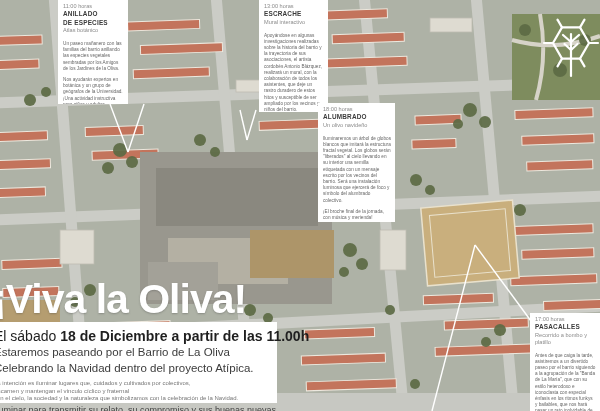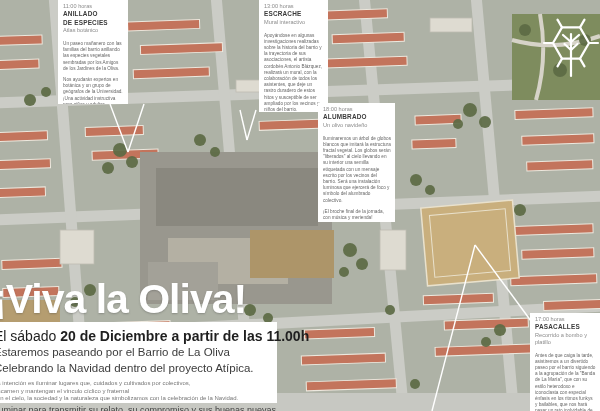--- a/index.html
+++ b/index.html
@@ -211,21 +211,21 @@
   <div class="event-box box4">
     <div class="ev-time">17:00 horas</div>
     <div class="ev-name">PASACALLES</div>
     <div class="ev-sub">Recorrido a bombo y platillo</div>
     <p class="ev-body">Antes de que caiga la tarde, asistiremos a un divertido paseo por el barrio siguiendo a la agrupación de la "Banda de La María", que con su estilo heterodoxo e iconoclasta con especial énfasis en los ritmos funkys y bailables, que nos hará pasar un rato inolvidable de música y</p>
   </div>
 
   <div class="title">¡Viva la Oliva!</div>
 
   <div class="headline-panel">
-    <div class="date-line"><span>El sábado </span><span class="b">20 de Diciembre a partir de las 11.00h</span></div>
+    <div class="date-line"><span>El sábado </span><span class="b">18 de Diciembre a partir de las 11.00h</span></div>
     <div class="sub-line">Estaremos paseando por el Barrio de La Oliva</div>
     <div class="sub-line">Celebrando la Navidad dentro del proyecto Atípica.</div>
     <div class="fine-wrap">
       <div class="fine">La intención es iluminar lugares que, cuidados y cultivados por colectivos,</div>
       <div class="fine">encarnen y mantengan el vínculo cíclico y fraternal</div>
       <div class="fine">con el cielo, la sociedad y la naturaleza que simbolizamos con la celebración de la Navidad.</div>
     </div>
     <div class="closing">Iluminar para transmitir su relato, su compromiso y sus buenas nuevas.</div>
   </div>
 

